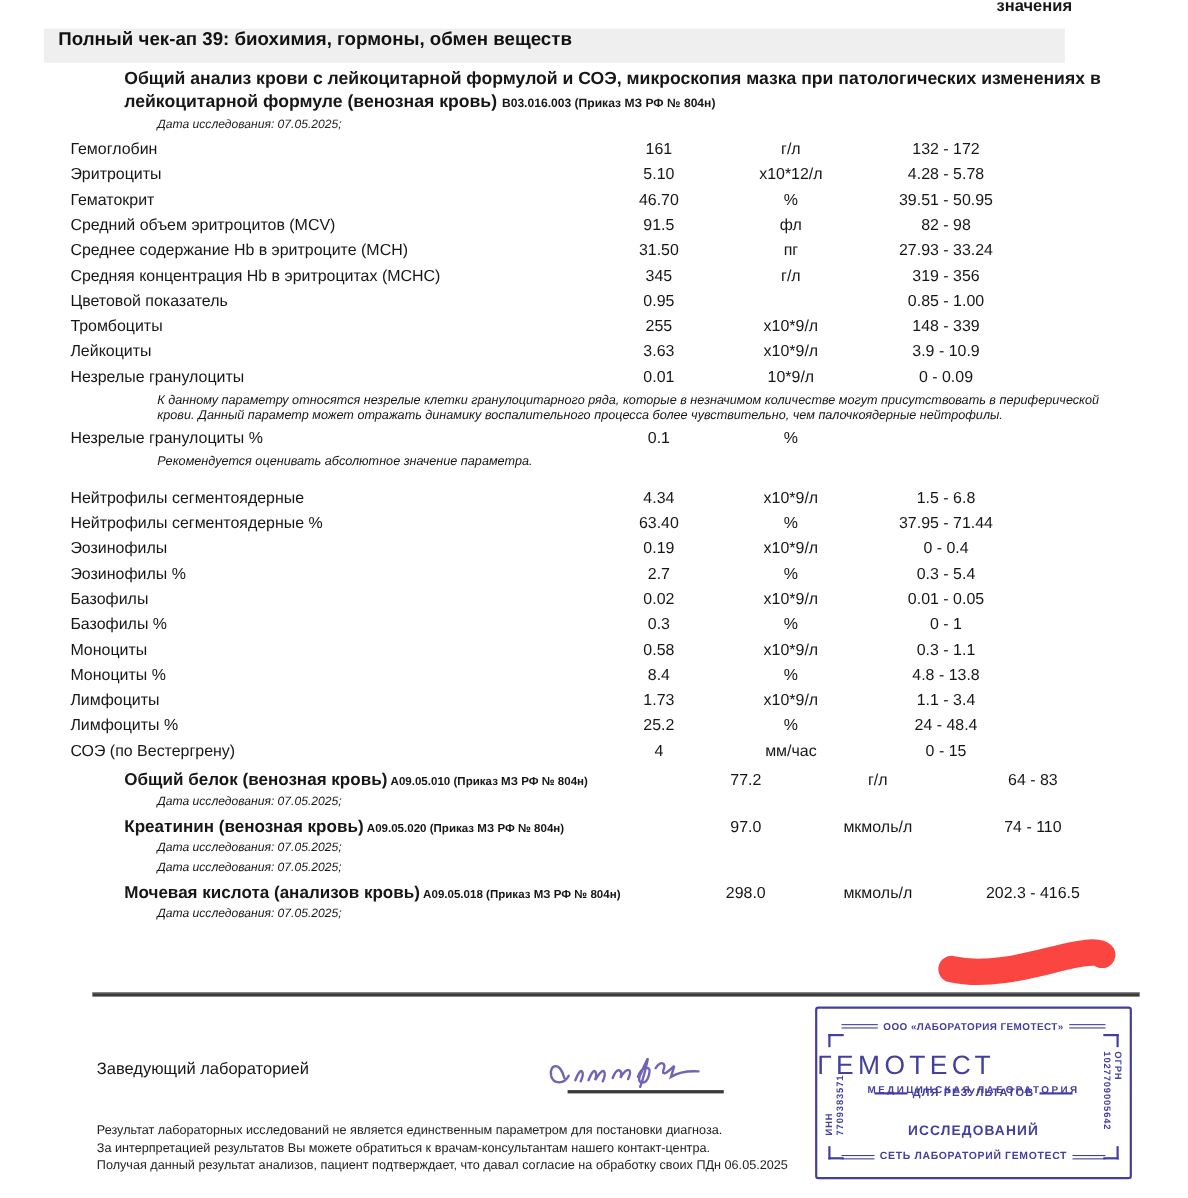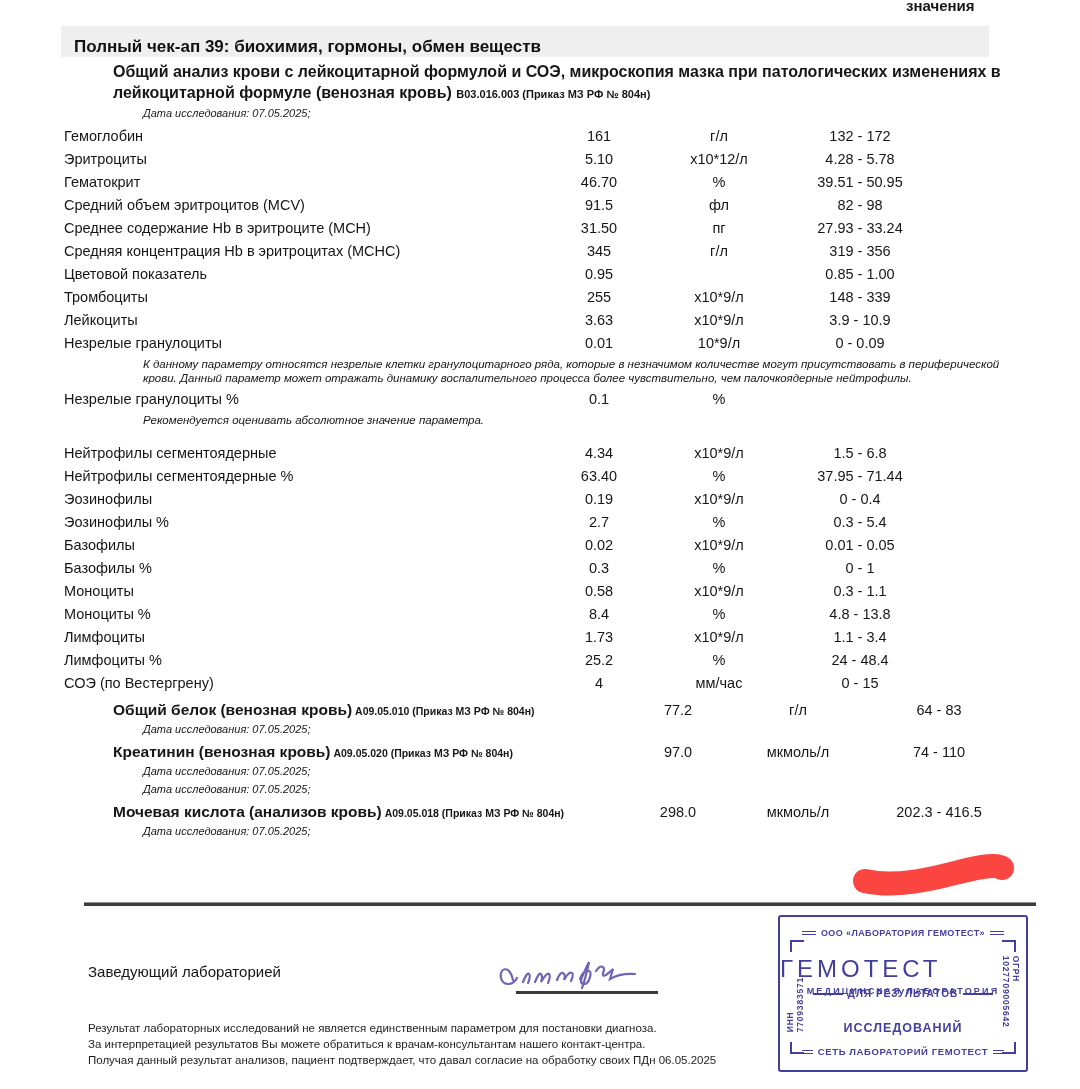--- a/index.html
+++ b/index.html
@@ -1,22 +1,22 @@
 <!DOCTYPE html>
 <html style="--stamp: #433f9e; --sig: #6f65b4; --red: #fb4541; --bar: #efefef;"><head>
 <meta charset="utf-8">
 <style>
   html,body{margin:0;padding:0;background:#ffffff;}
   .page{position:relative;width:1080px;height:1089px;background:#ffffff;overflow:hidden;
         font-family:"Liberation Sans",sans-serif;color:#161616;}
 
   .col-header{position:absolute;left:906px;top:-3px;font-weight:bold;font-size:15px;}
 
-  .section-bar{margin:26px 0 0 61px;width:928px;height:31px;background:var(--bar);
-        display:flex;align-items:flex-end;padding-left:13px;box-sizing:border-box;
+  .section-bar{margin:26px 0 0 40px;width:928px;height:31px;background:var(--bar);
+        display:flex;align-items:flex-start;padding-left:13px;box-sizing:border-box;
         font-weight:bold;font-size:17px;color:#111;}
 
   .cbc-head{margin:4px 0 0 113px;width:915px;font-weight:bold;font-size:16px;line-height:21px;}
   .cbc-code{font-size:11px;font-weight:bold;}
   .date-line{margin:2px 0 0 143px;font-style:italic;font-size:11px;line-height:13px;color:#222;}
 
   .rows{margin-top:4px;}
   .trow{display:grid;grid-template-columns:465px 140px 100px 182px;padding-left:64px;
         height:23px;align-items:center;font-size:14.5px;}
   .c-value,.c-unit,.c-range{text-align:center;}
@@ -38,23 +38,23 @@
 
   .sig-role{position:absolute;left:88px;top:963px;font-size:15px;}
   .sig-name{position:absolute;left:303px;top:946px;width:180px;text-align:center;
         font-size:15px;line-height:17px;}
   .sig-script{position:absolute;left:497px;top:956px;}
   .sig-script path{stroke:var(--sig);}
   .sig-underline{position:absolute;left:516px;top:991px;width:142px;height:3px;background:#3a3a3a;}
 
   .footer{position:absolute;left:88px;top:1020px;font-size:11.5px;line-height:16px;color:#1d1d1d;}
 
-  .stamp{position:absolute;left:741px;top:915px;width:250px;height:157px;
+  .stamp{position:absolute;left:741px;top:915px;width:288px;height:157px;
         border:2px solid var(--stamp);border-radius:3px;color:var(--stamp);
-        box-sizing:border-box;background:#fff;margin-left:37px;}
+        box-sizing:border-box;background:#fff;}
   .stamp *{box-sizing:border-box;}
   .stamp-row{position:absolute;left:22px;right:22px;display:flex;align-items:center;
         justify-content:center;gap:5px;font-weight:bold;white-space:nowrap;}
   .st-top{top:11px;font-size:9px;letter-spacing:0.4px;}
   .st-bottom{bottom:13px;font-size:9.5px;letter-spacing:0.6px;}
   .dline{flex:1 1 10px;height:4px;border-top:1.5px solid var(--stamp);
         border-bottom:1.5px solid var(--stamp);}
   .sline{flex:0 0 30px;height:2px;background:var(--stamp);}
   .st-mid{top:71px;font-size:10px;letter-spacing:1px;}
   .stamp-brand{position:absolute;top:38px;left:0;right:0;text-align:left;font-weight:normal;

